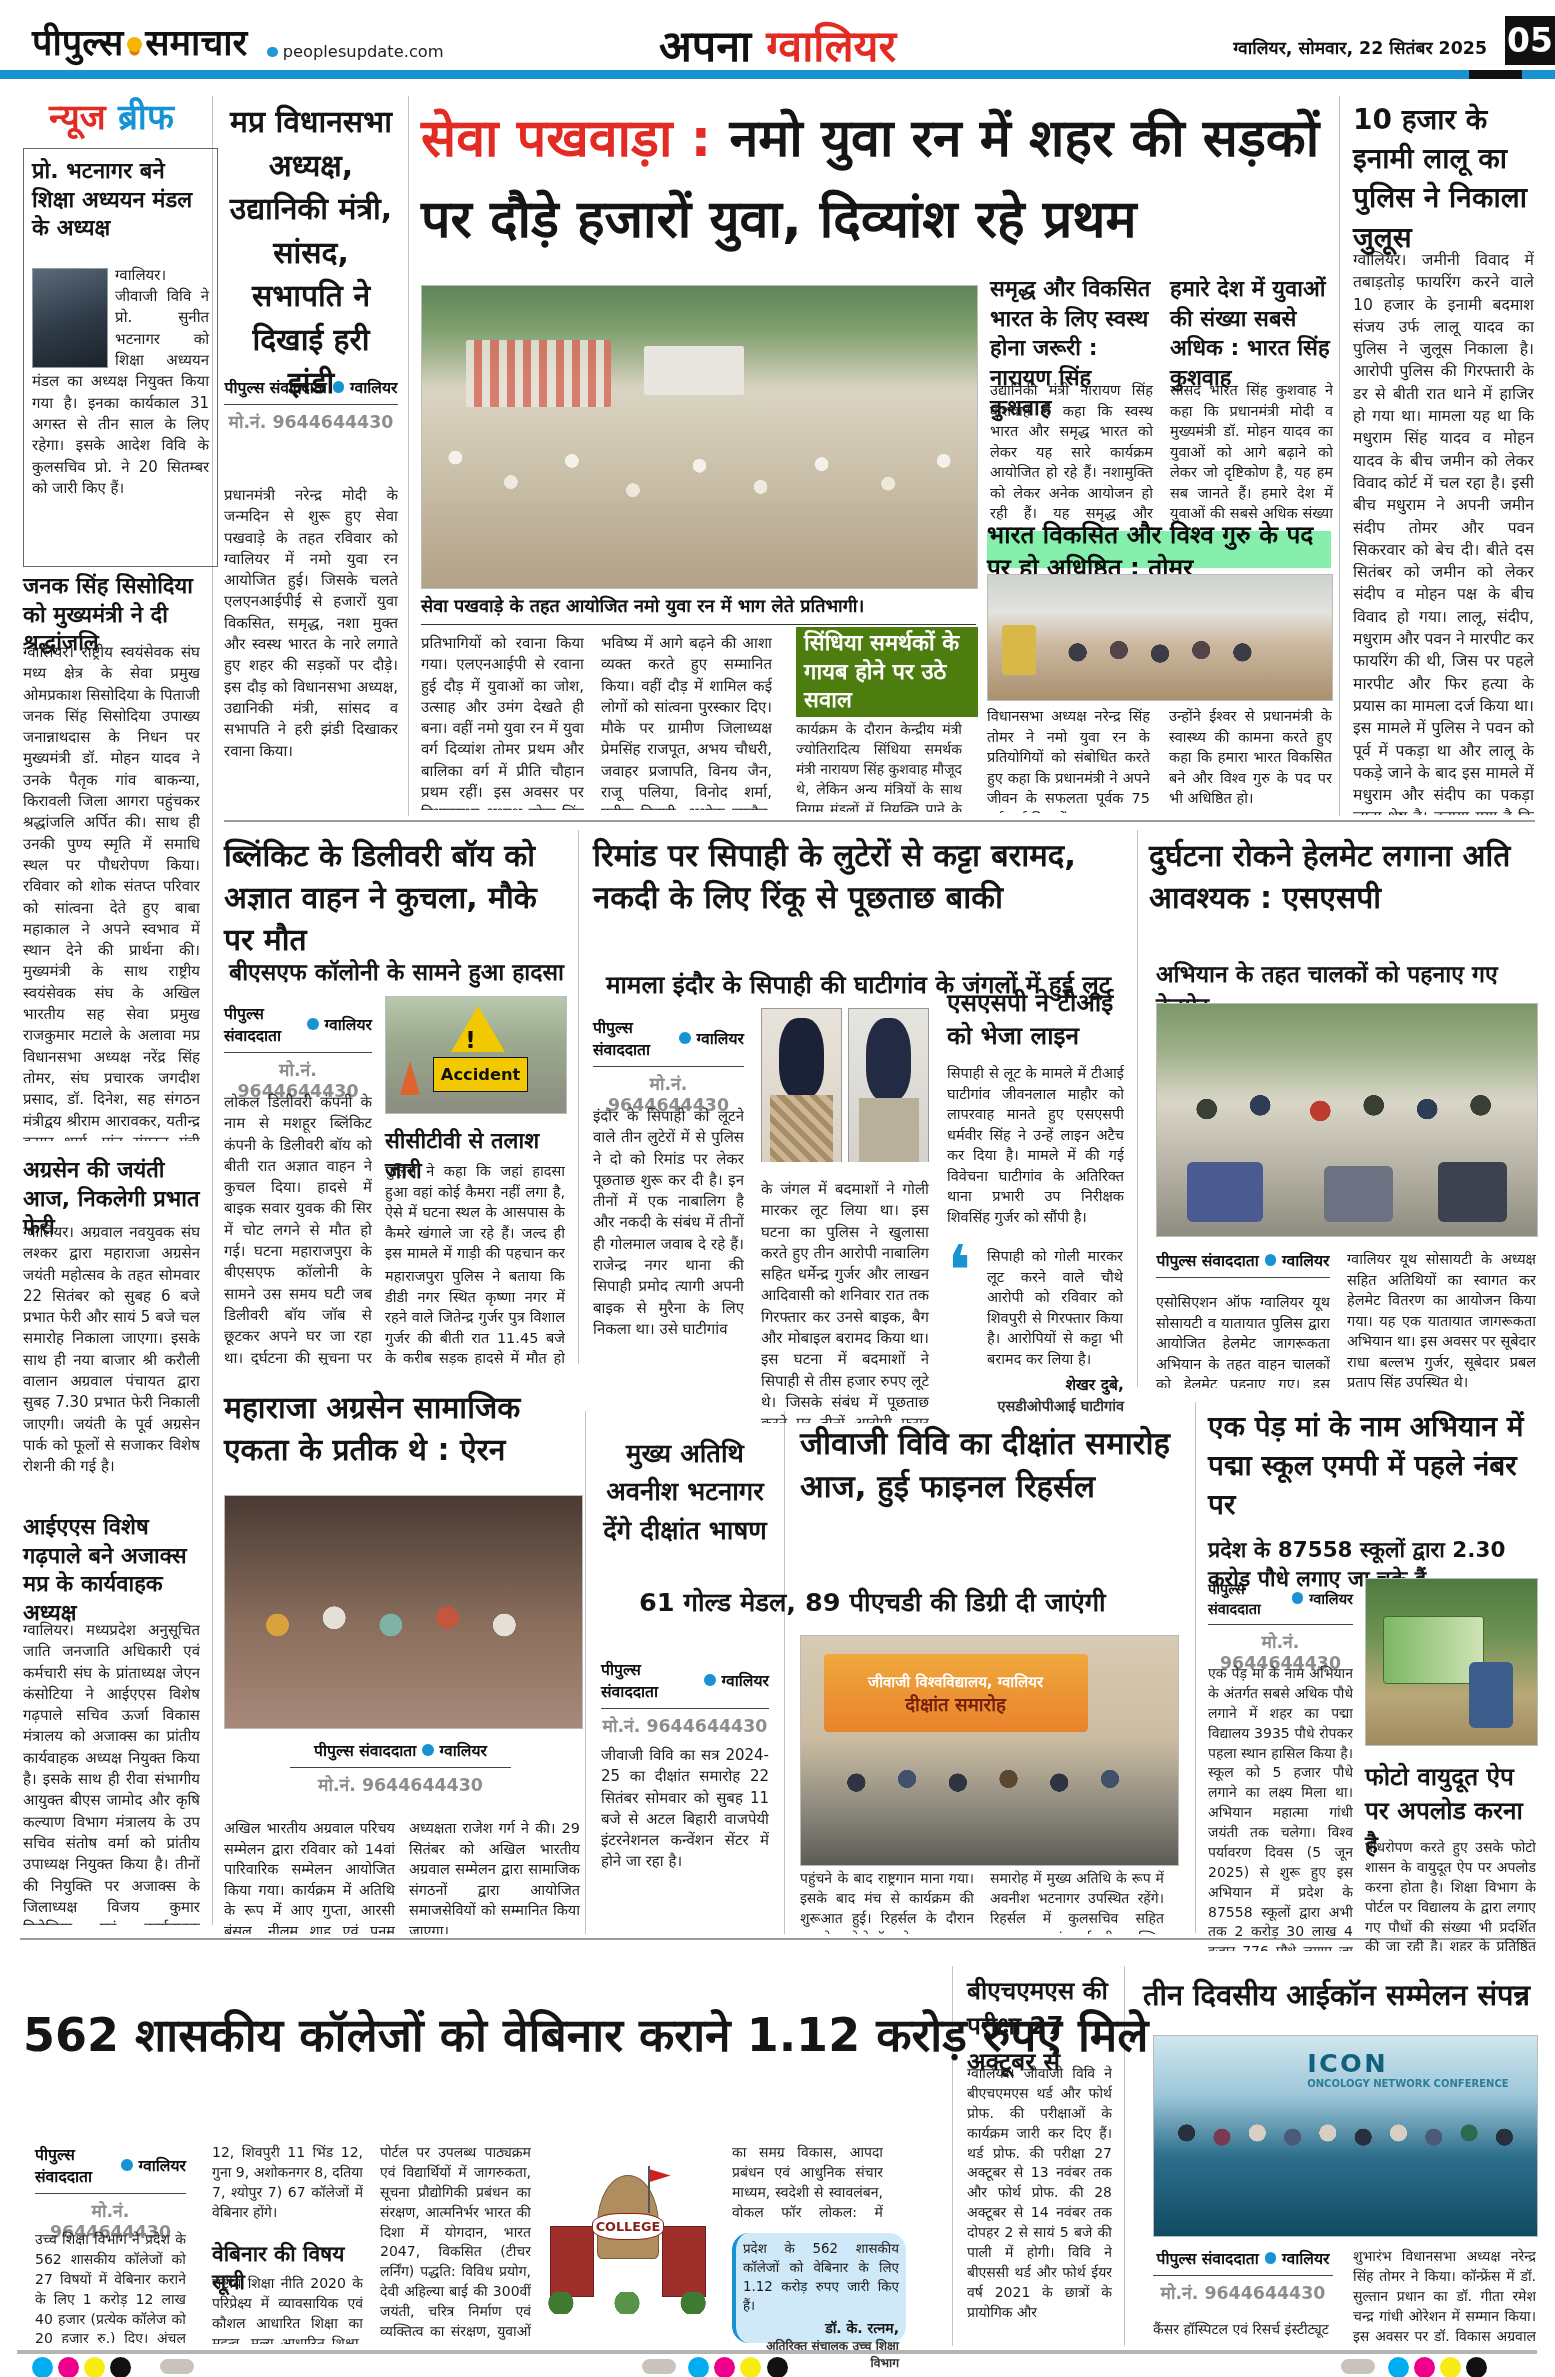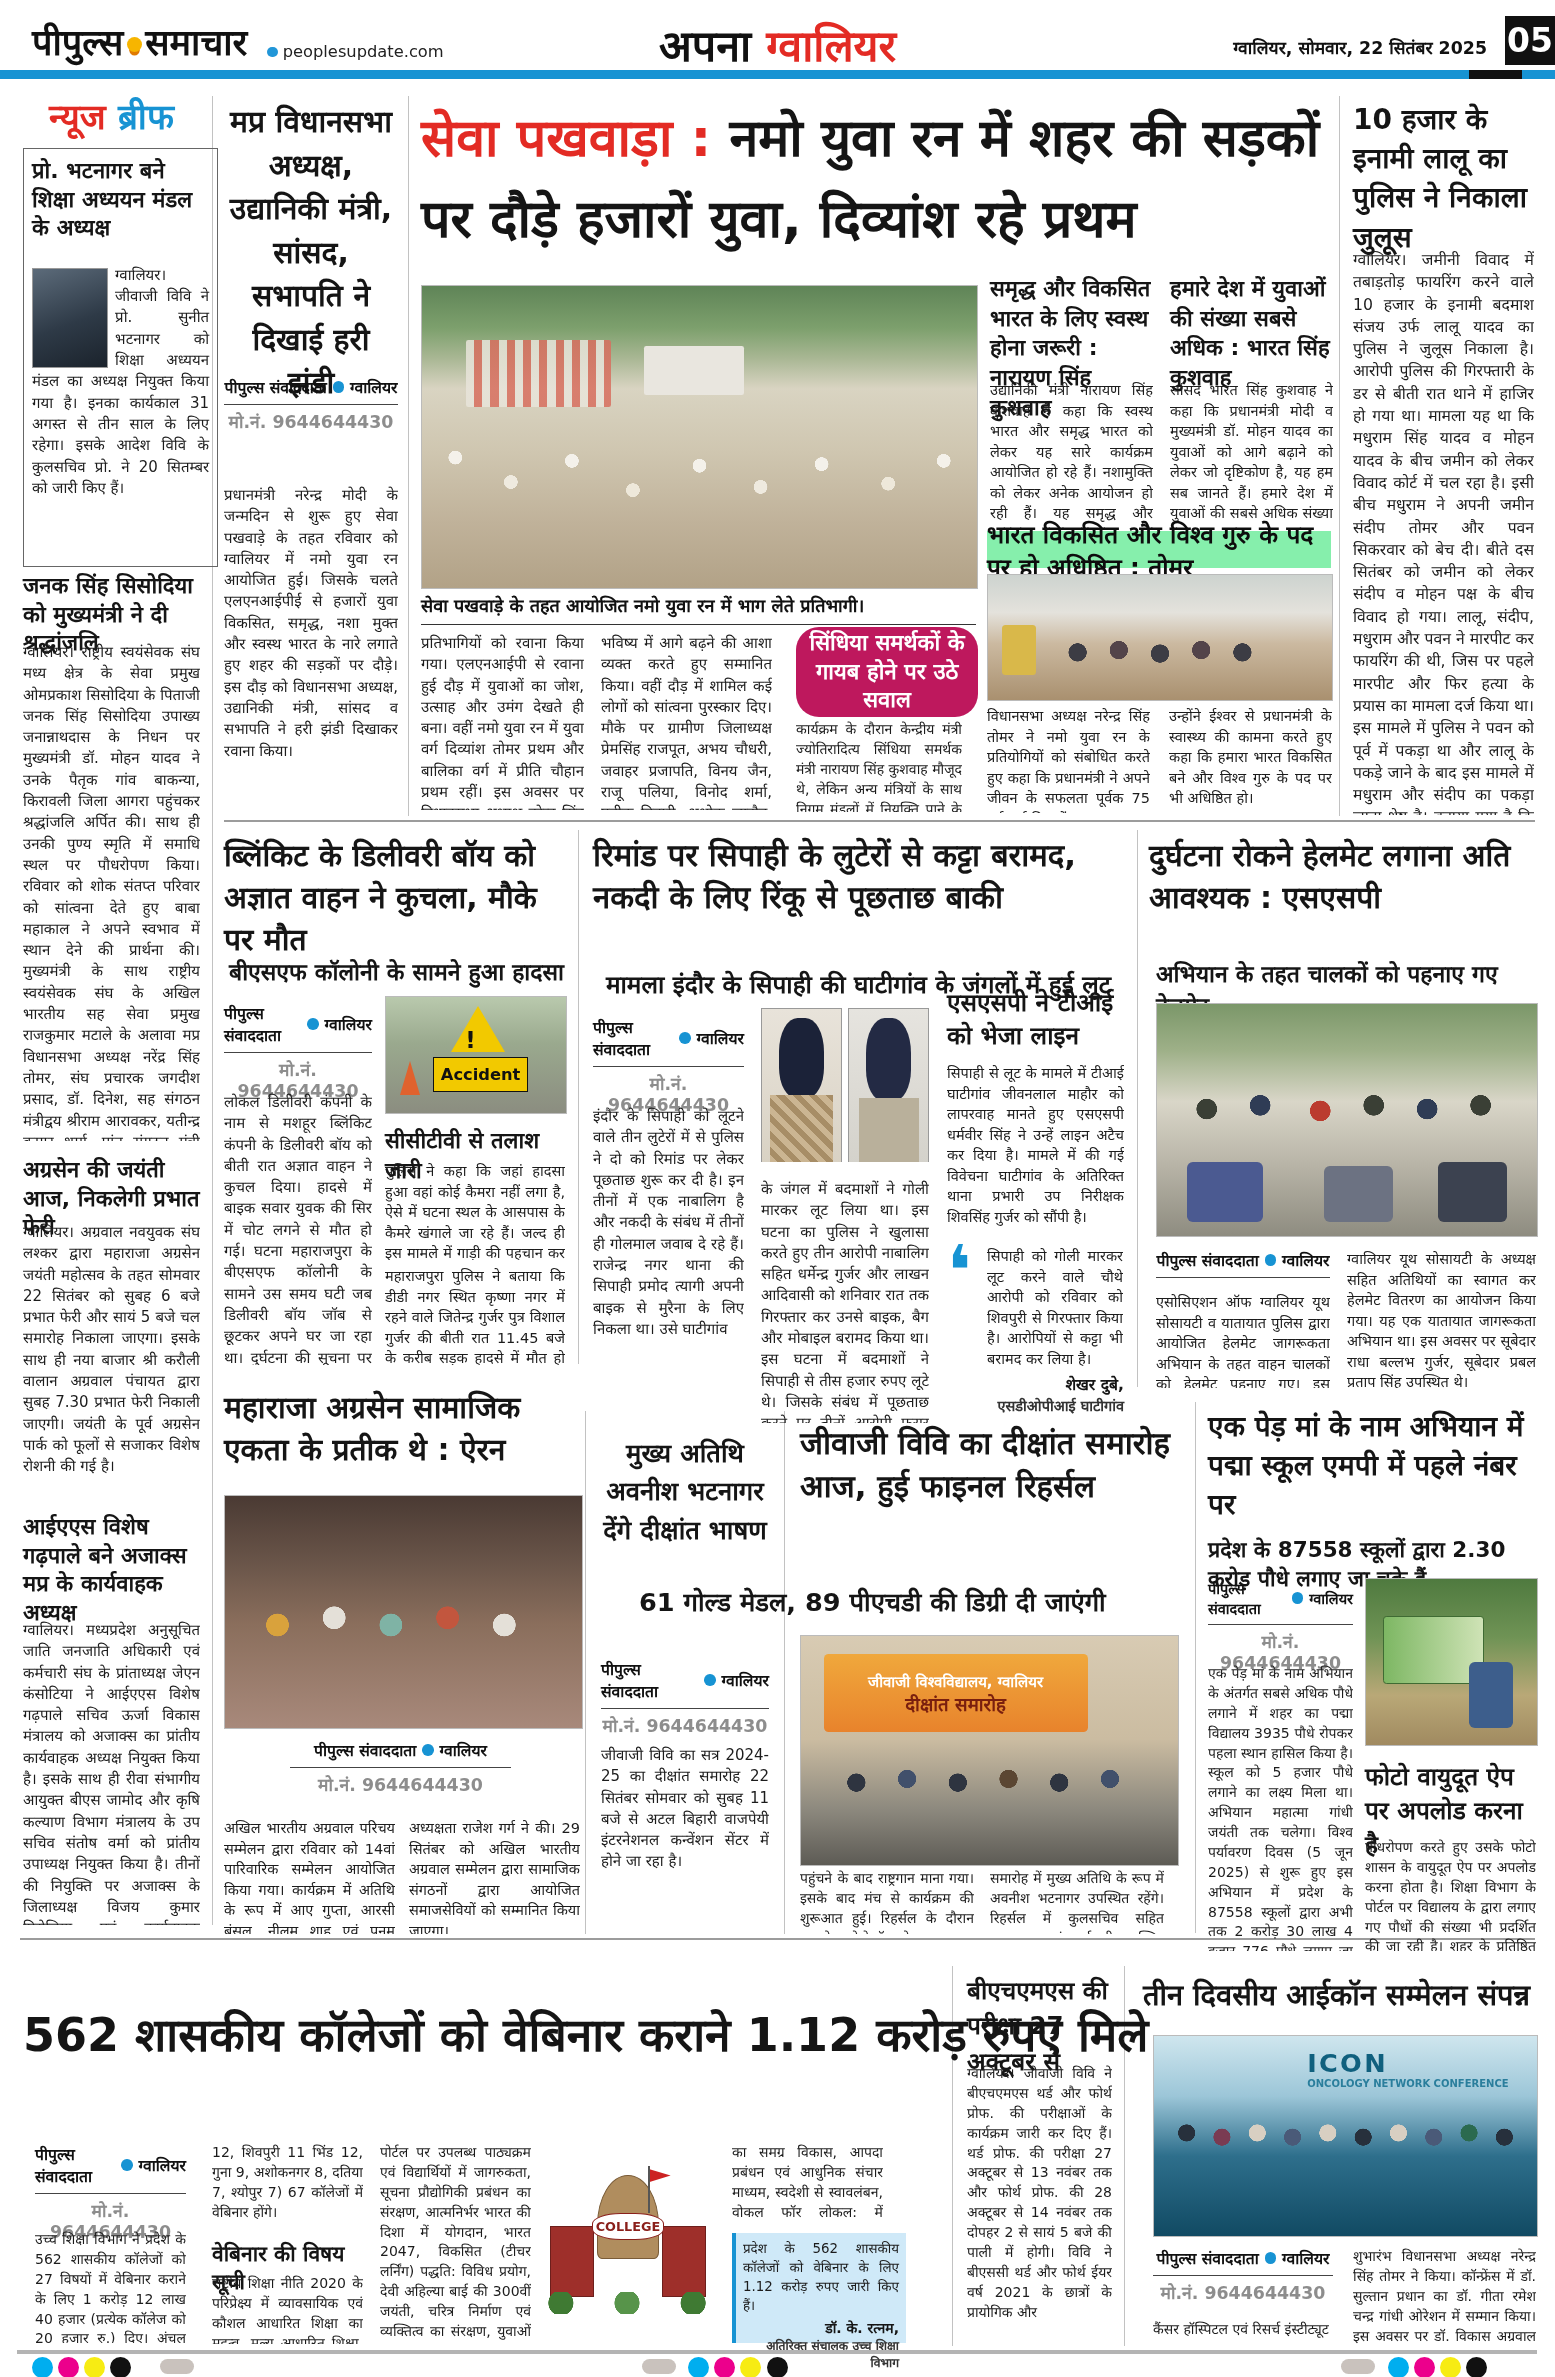--- a/index.html
+++ b/index.html
@@ -9,22 +9,22 @@
   .clip{overflow:hidden;}
   .hl{font-weight:bold;color:#151515;}
   .bd{font-size:15px;line-height:1.42;text-align:justify;color:#1c1c1c;}
   .center{text-align:center;}
   .vline{position:absolute;width:1.2px;background:#c2c2c2;}
   .hline{position:absolute;height:1.7px;background:#9c9c9c;}
   .byl{font-weight:bold;font-size:15.7px;color:#111;display:flex;align-items:center;gap:5.8px;
        justify-content:center;border-bottom:1.2px solid #444;padding-bottom:5.8px;}
   .byl .dot{width:11.6px;height:11.6px;border-radius:50%;background:#1793d3;flex:0 0 auto;}
   .phone{font-size:17.4px;font-weight:bold;color:#8d8d8d;text-align:center;margin-top:4.6px;}
-  .redbox{background:#be185d;color:#fff;font-weight:bold;text-align:center;
-          display:flex;align-items:center;justify-content:center;padding:4.6px 8.1px;border-radius:23px;}
+  .redbox{background:#4d7c0f;color:#fff;font-weight:bold;text-align:left;
+          display:flex;align-items:center;justify-content:center;padding:4.6px 8.1px;}
   .banner{background:#86efac;color:#0d0d0d;font-weight:bold;display:flex;align-items:center;justify-content:center;}
   .photo{position:absolute;border:0.6px solid #bbb;overflow:hidden;}
   .pill{position:absolute;width:34px;height:15px;border-radius:7.5px;background:#c9c2bd;}
   .cdot{position:absolute;width:21px;height:21px;border-radius:50%;}
   .box1{border:1.7px solid #666;padding:8.1px;}
   .quoteicon{color:#1793d3;font-size:70px;line-height:35px;font-weight:bold;}
 </style>
 </head>
 <body>
 
@@ -310,21 +310,21 @@
     <div style="position:absolute;left:62%;top:0;width:2.3px;height:30%;background:#555;"></div>
     <div style="position:absolute;left:63%;top:2%;width:21px;height:12.8px;background:#c22;clip-path:polygon(0 0,100% 50%,0 100%);"></div>
     <div style="position:absolute;left:6%;top:38%;width:24%;height:44%;background:#9e2f2a;border:1.7px solid #6d1f1c;"></div>
     <div style="position:absolute;left:70%;top:38%;width:24%;height:44%;background:#9e2f2a;border:1.7px solid #6d1f1c;"></div>
     <div style="position:absolute;left:30%;top:30%;width:40%;height:16%;background:#fff;border:1.7px solid #8a1f1a;border-radius:40%;display:flex;align-items:center;justify-content:center;color:#8a1f1a;font-weight:bold;font-size:12.8px;">
       <span>COLLEGE</span>
     </div>
     <div style="position:absolute;left:0;top:80%;width:100%;height:14%;background:radial-gradient(circle 12.8px at 12% 50%, #3f7a33 96%, transparent),radial-gradient(circle 12.8px at 50% 50%, #57944a 96%, transparent),radial-gradient(circle 12.8px at 88% 50%, #3f7a33 96%, transparent);"></div>
   </div>
   <div class="abs bd clip" style="left:732px;top:2143px;width:151px;height:81px;font-size:14px;">का समग्र विकास, आपदा प्रबंधन एवं आधुनिक संचार माध्यम, स्वदेशी से स्वावलंबन, वोकल फॉर लोकल: में योगदान एवं</div>
-  <div class="abs" style="left:732px;top:2233px;width:174px;height:110px;background:#cfe9f8;border-left:4.6px solid #1793d3;padding:5.8px 7px;box-sizing:border-box;">
+  <div class="abs" style="left:732px;top:2233px;width:174px;height:110px;background:#cfe9f8;border-left:4.6px solid #1793d3;padding:5.8px 7px;box-sizing:border-box;border-radius:17px;">
     <div class="bd" style="font-size:13.4px;">प्रदेश के 562 शासकीय कॉलेजों को वेबिनार के लिए 1.12 करोड़ रुपए जारी किए हैं।</div>
     <div style="text-align:right;margin-top:3.5px;">
       <span class="hl" style="font-size:14px;">डॉ. के. रत्नम,</span>
       <div style="font-size:12.2px;font-weight:bold;color:#333;">अतिरिक्त संचालक उच्च शिक्षा विभाग</div>
     </div>
   </div>
   <div class="abs bd clip" style="left:906px;top:2143px;width:35px;height:0;font-size:14px;">डिजिलॉकर एवं बैंक ऑफ क्रेडिट की उपयोगिता, विश्व व्यापार संगठन में योगदान एवं अंतरराष्ट्रीय टैरिफ नीति पर</div>
 
   <div class="abs hl" style="left:967px;top:1973px;width:145px;font-size:24.4px;line-height:1.45;">बीएचएमएस की परीक्षा 27 अक्टूबर से</div>
   <div class="abs bd clip" style="left:967px;top:2064px;width:145px;height:279px;font-size:14px;">ग्वालियर। जीवाजी विवि ने बीएचएमएस थर्ड और फोर्थ प्रोफ. की परीक्षाओं के कार्यक्रम जारी कर दिए हैं। थर्ड प्रोफ. की परीक्षा 27 अक्टूबर से 13 नवंबर तक और फोर्थ प्रोफ. की 28 अक्टूबर से 14 नवंबर तक दोपहर 2 से सायं 5 बजे की पाली में होगी। विवि ने बीएससी थर्ड और फोर्थ ईयर वर्ष 2021 के छात्रों के प्रायोगिक और</div>

